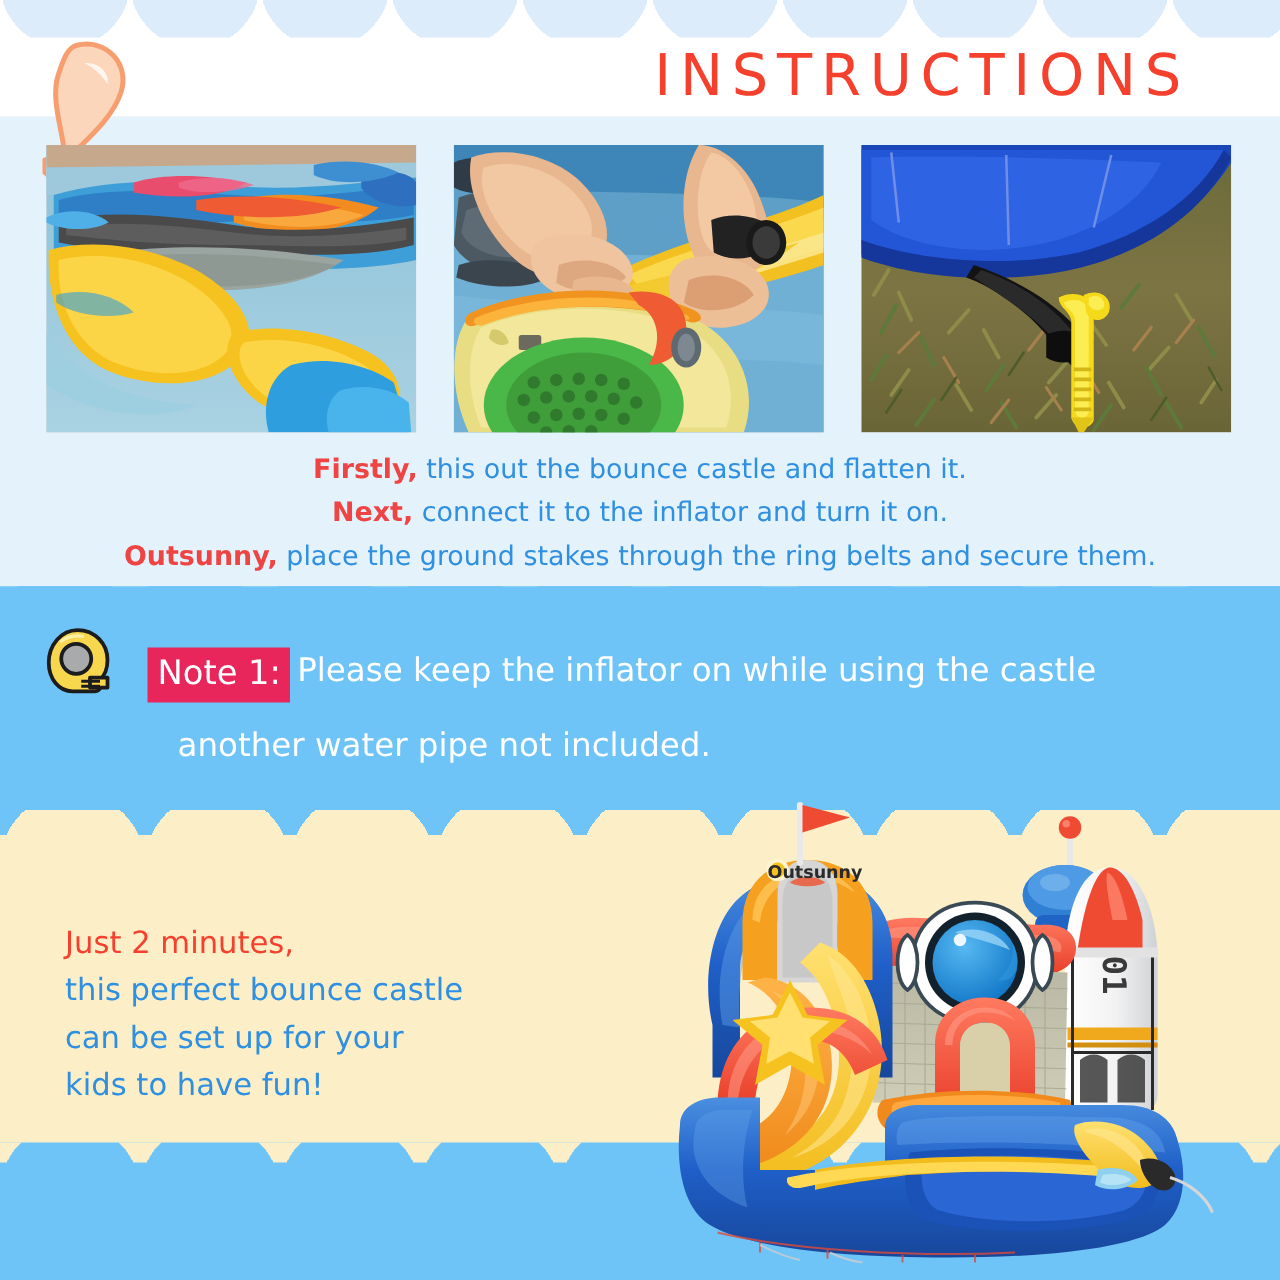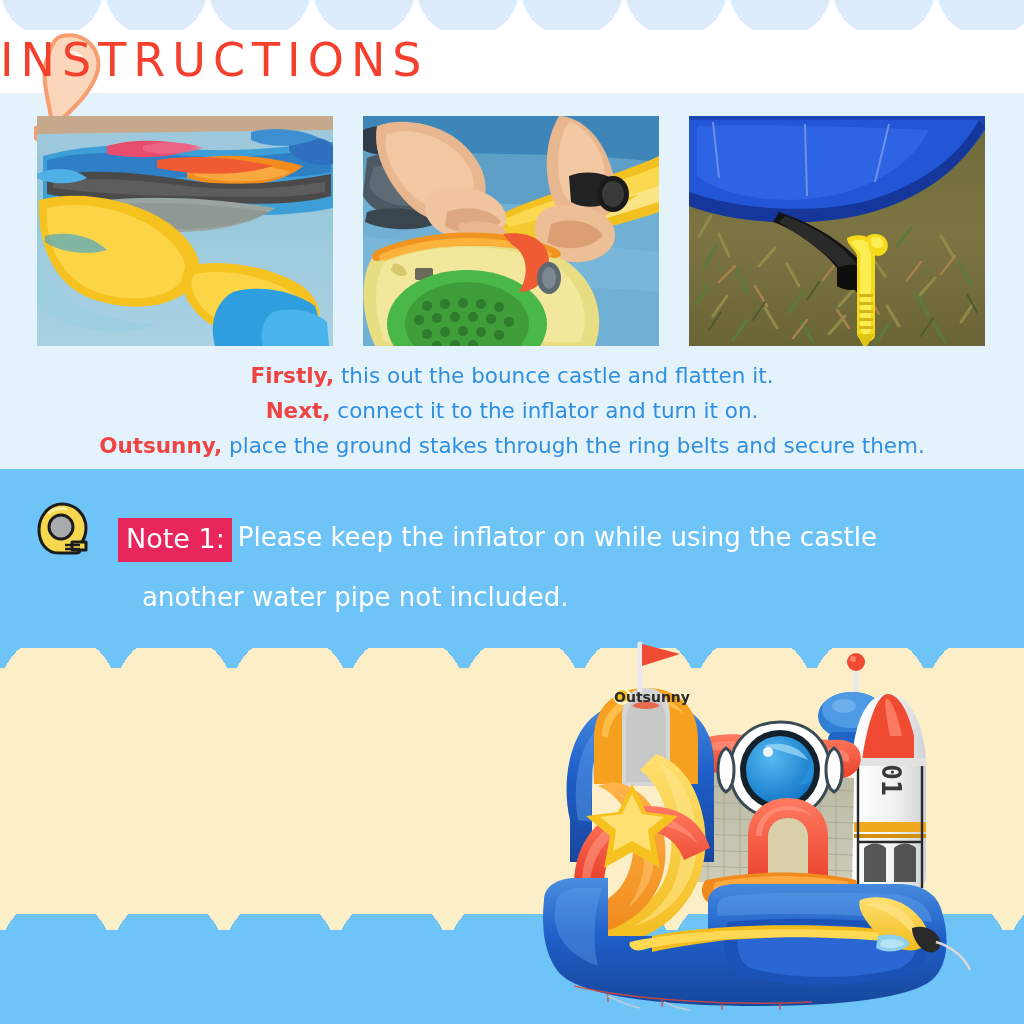--- a/index.html
+++ b/index.html
@@ -44,21 +44,21 @@
   #scallop-bottom-blue {
     top: 914px; height: 40px;
     background:
       radial-gradient(circle 56px at 56px 40px, #6ec3f7 0 56px, transparent 56px);
     background-size: 112px 40px; background-repeat: repeat-x;
   }
 
   
   #title {
     position: absolute; top: 33px; left: 0; width: 952px;
-    text-align: left;
+    text-align: right;
     font-size: 46px; font-weight: 400; letter-spacing: 7px;
     color: #f4402d;
     font-family: "DejaVu Sans", sans-serif;
   }
 
   
   #droplets { position: absolute; top: 22px; left: 30px; width: 110px; height: 120px; }
 
   
   .photo {
@@ -364,20 +364,26 @@
       <span class="note-badge">Note 1:</span>
       <span class="note-text">Please keep the inflator on while using the castle</span>
     </div>
     <div class="note-row">
       <span class="note-text">
         <span class="indent2">another water pipe not included.</span>
       </span>
     </div>
   </div>
 
+  <div id="blurb">
+    <span class="headline">Just 2 minutes,</span>
+    <span class="l">this perfect bounce castle</span>
+    <span class="l">can be set up for your</span>
+    <span class="l">kids to have fun!</span>
+  </div>
 
   <div id="product">
     <svg viewBox="0 0 500 375" xmlns="http://www.w3.org/2000/svg">
       <defs>
         <linearGradient id="blueTube" x1="0" y1="0" x2="0" y2="1">
           <stop offset="0" stop-color="#4a8fe0"></stop>
             <stop offset="0.45" stop-color="#1f5fc8"></stop>
           <stop offset="1" stop-color="#17479c"></stop>
         </linearGradient>
         <linearGradient id="yellowTube" x1="0" y1="0" x2="0" y2="1">

